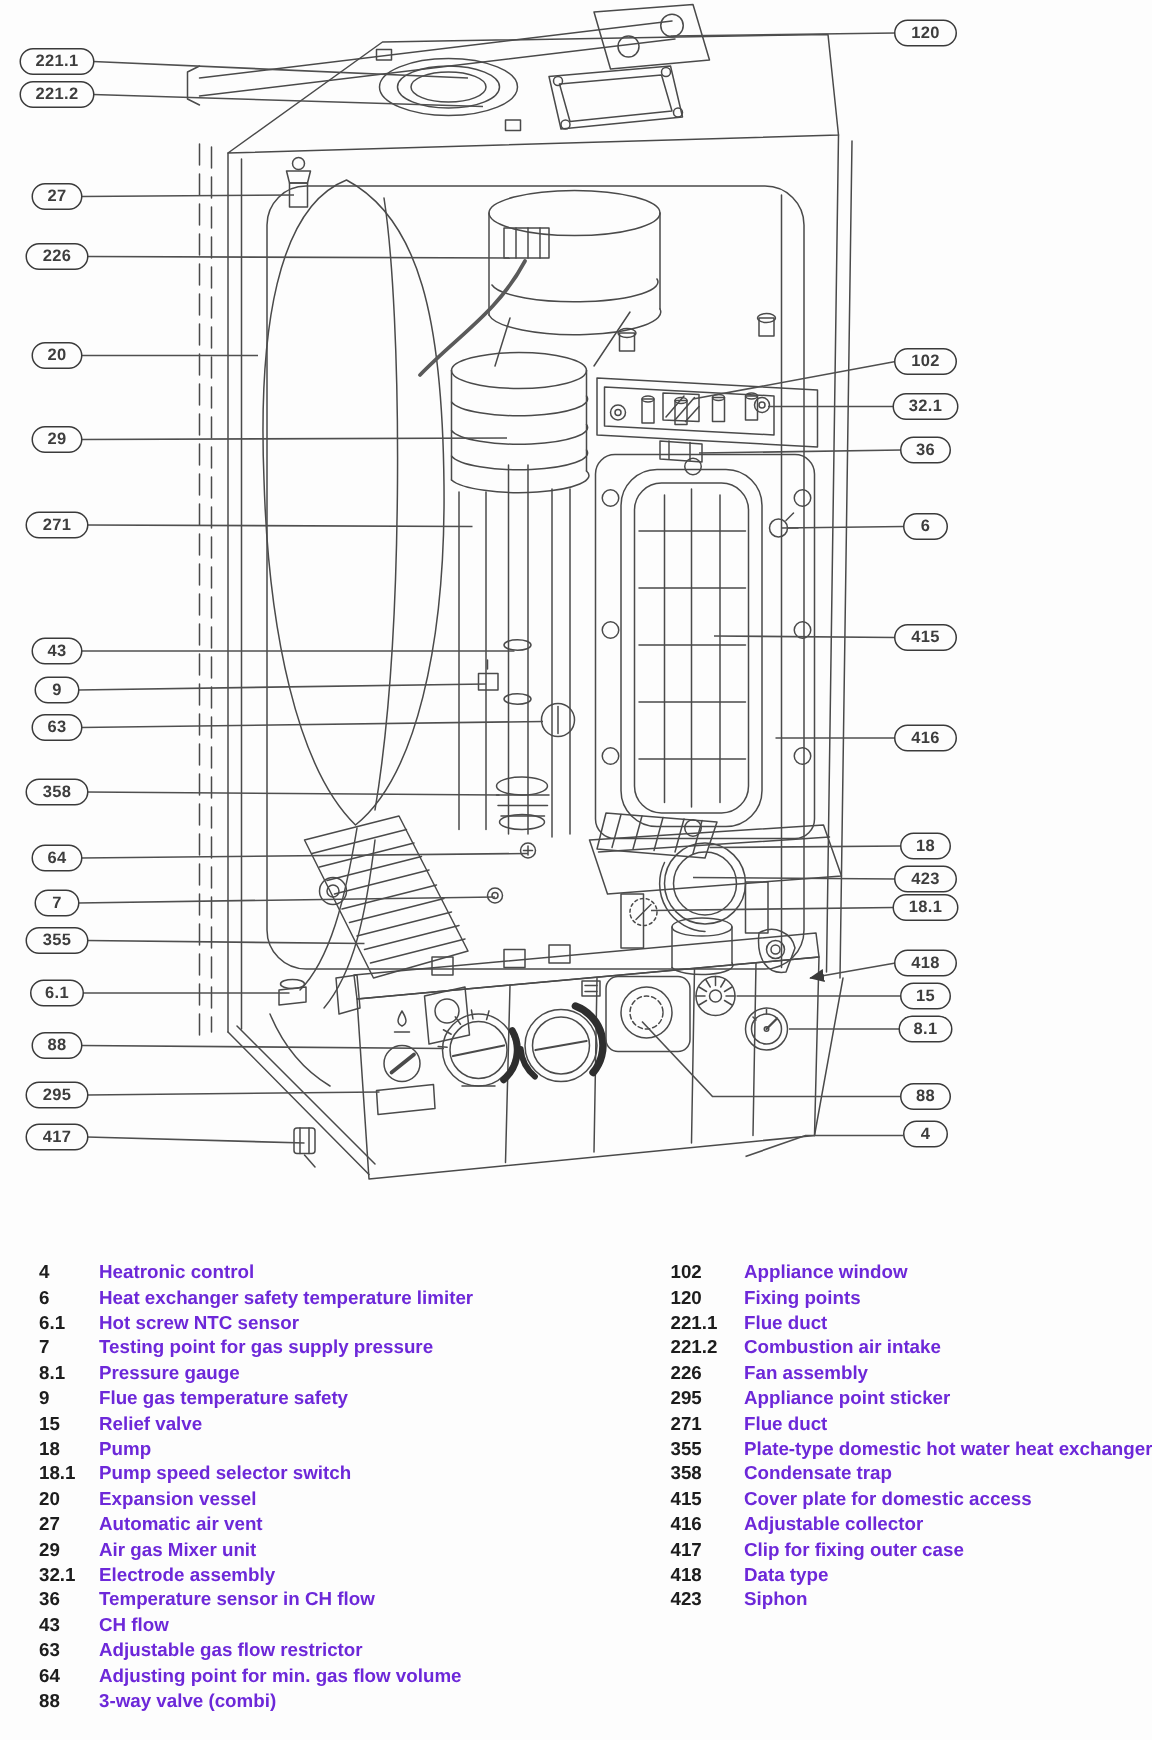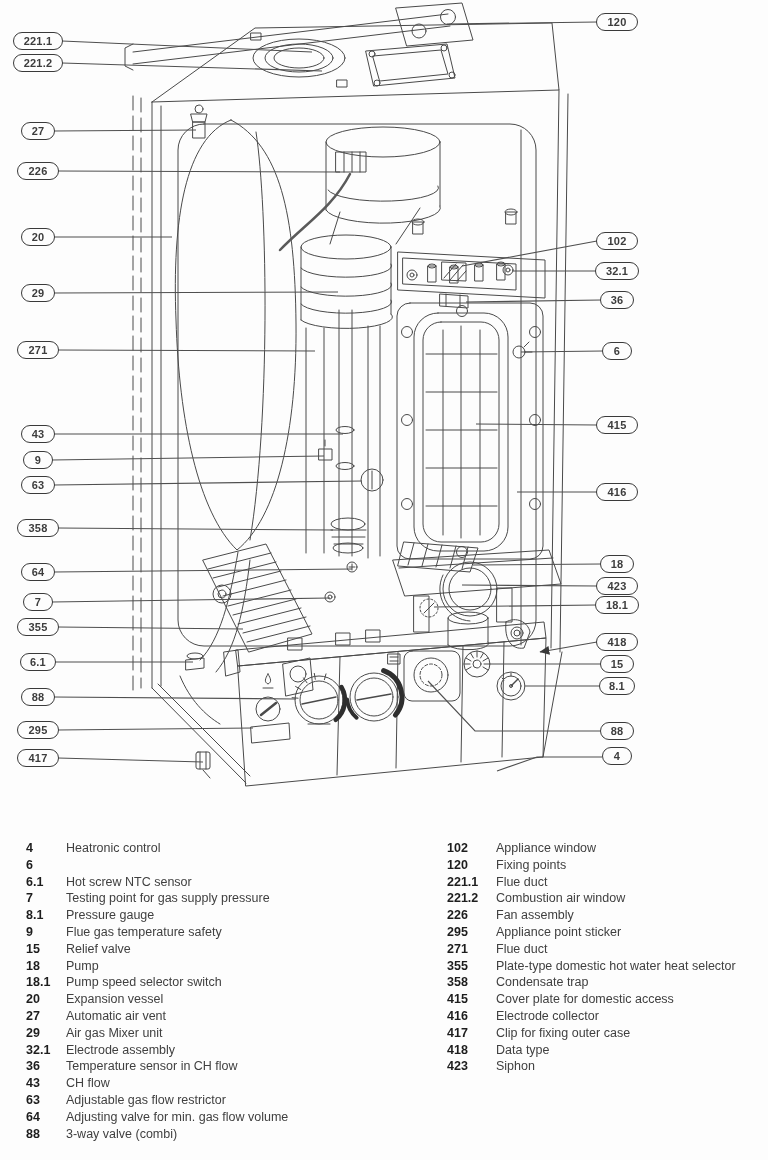--- a/index.html
+++ b/index.html
@@ -11,21 +11,21 @@
            background:#fdfdfd;box-sizing:border-box;display:flex;align-items:center;
            justify-content:center;font-size:11px;font-weight:bold;color:#3d3d3d;
            letter-spacing:.2px;}
   .legend{position:absolute;top:840px;left:0;width:768px;color:#222;}
   .lcol{position:absolute;top:0;}
   .lcol.left{left:26px;width:400px;}
   .lcol.right{left:447px;width:320px;}
   .lrow{display:flex;line-height:16.8px;font-size:12.5px;}
   .lrow .num{font-weight:bold;flex:0 0 40px;color:#1d1d1d;}
   .lcol.right .lrow .num{flex:0 0 49px;}
-  .lrow .lbl{color:#404040;white-space:nowrap;}
+  .lrow .lbl{color:#6d28d9;white-space:nowrap;font-weight:bold;}
   svg{overflow:visible;}
 </style>
 </head>
 <body>
 
 <div id="page">
 
   <div id="diagram">
 
     <svg id="art" width="768" height="810" viewBox="0 0 768 810" fill="none" stroke="#4a4a4a" stroke-width="1" stroke-linecap="round" stroke-linejoin="round">
@@ -424,20 +424,21 @@
   </div>
 
   <div class="legend">
     <div class="lcol left" id="legend-left">
         <div class="lrow">
           <span class="num">4</span>
           <span class="lbl">Heatronic control</span>
         </div>
         <div class="lrow">
           <span class="num">6</span>
+          <span class="lbl">Heat exchanger safety temperature limiter</span>
         </div>
         <div class="lrow">
           <span class="num">6.1</span>
           <span class="lbl">Hot screw NTC sensor</span>
         </div>
         <div class="lrow">
           <span class="num">7</span>
           <span class="lbl">Testing point for gas supply pressure</span>
         </div>
         <div class="lrow">
@@ -483,21 +484,21 @@
         <div class="lrow">
           <span class="num">43</span>
           <span class="lbl">CH flow</span>
         </div>
         <div class="lrow">
           <span class="num">63</span>
           <span class="lbl">Adjustable gas flow restrictor</span>
         </div>
         <div class="lrow">
           <span class="num">64</span>
-          <span class="lbl">Adjusting valve for min. gas flow volume</span>
+          <span class="lbl">Adjusting point for min. gas flow volume</span>
         </div>
         <div class="lrow">
           <span class="num">88</span>
           <span class="lbl">3-way valve (combi)</span>
         </div>
       </div>
     <div class="lcol right" id="legend-right">
         <div class="lrow">
           <span class="num">102</span>
           <span class="lbl">Appliance window</span>
@@ -505,49 +506,49 @@
         <div class="lrow">
           <span class="num">120</span>
           <span class="lbl">Fixing points</span>
         </div>
         <div class="lrow">
           <span class="num">221.1</span>
           <span class="lbl">Flue duct</span>
         </div>
         <div class="lrow">
           <span class="num">221.2</span>
-          <span class="lbl">Combustion air window</span>
+          <span class="lbl">Combustion air intake</span>
         </div>
         <div class="lrow">
           <span class="num">226</span>
           <span class="lbl">Fan assembly</span>
         </div>
         <div class="lrow">
           <span class="num">295</span>
           <span class="lbl">Appliance point sticker</span>
         </div>
         <div class="lrow">
           <span class="num">271</span>
           <span class="lbl">Flue duct</span>
         </div>
         <div class="lrow">
           <span class="num">355</span>
-          <span class="lbl">Plate-type domestic hot water heat selector</span>
+          <span class="lbl">Plate-type domestic hot water heat exchanger</span>
         </div>
         <div class="lrow">
           <span class="num">358</span>
           <span class="lbl">Condensate trap</span>
         </div>
         <div class="lrow">
           <span class="num">415</span>
           <span class="lbl">Cover plate for domestic access</span>
         </div>
         <div class="lrow">
           <span class="num">416</span>
-          <span class="lbl">Electrode collector</span>
+          <span class="lbl">Adjustable collector</span>
         </div>
         <div class="lrow">
           <span class="num">417</span>
           <span class="lbl">Clip for fixing outer case</span>
         </div>
         <div class="lrow">
           <span class="num">418</span>
           <span class="lbl">Data type</span>
         </div>
         <div class="lrow">

